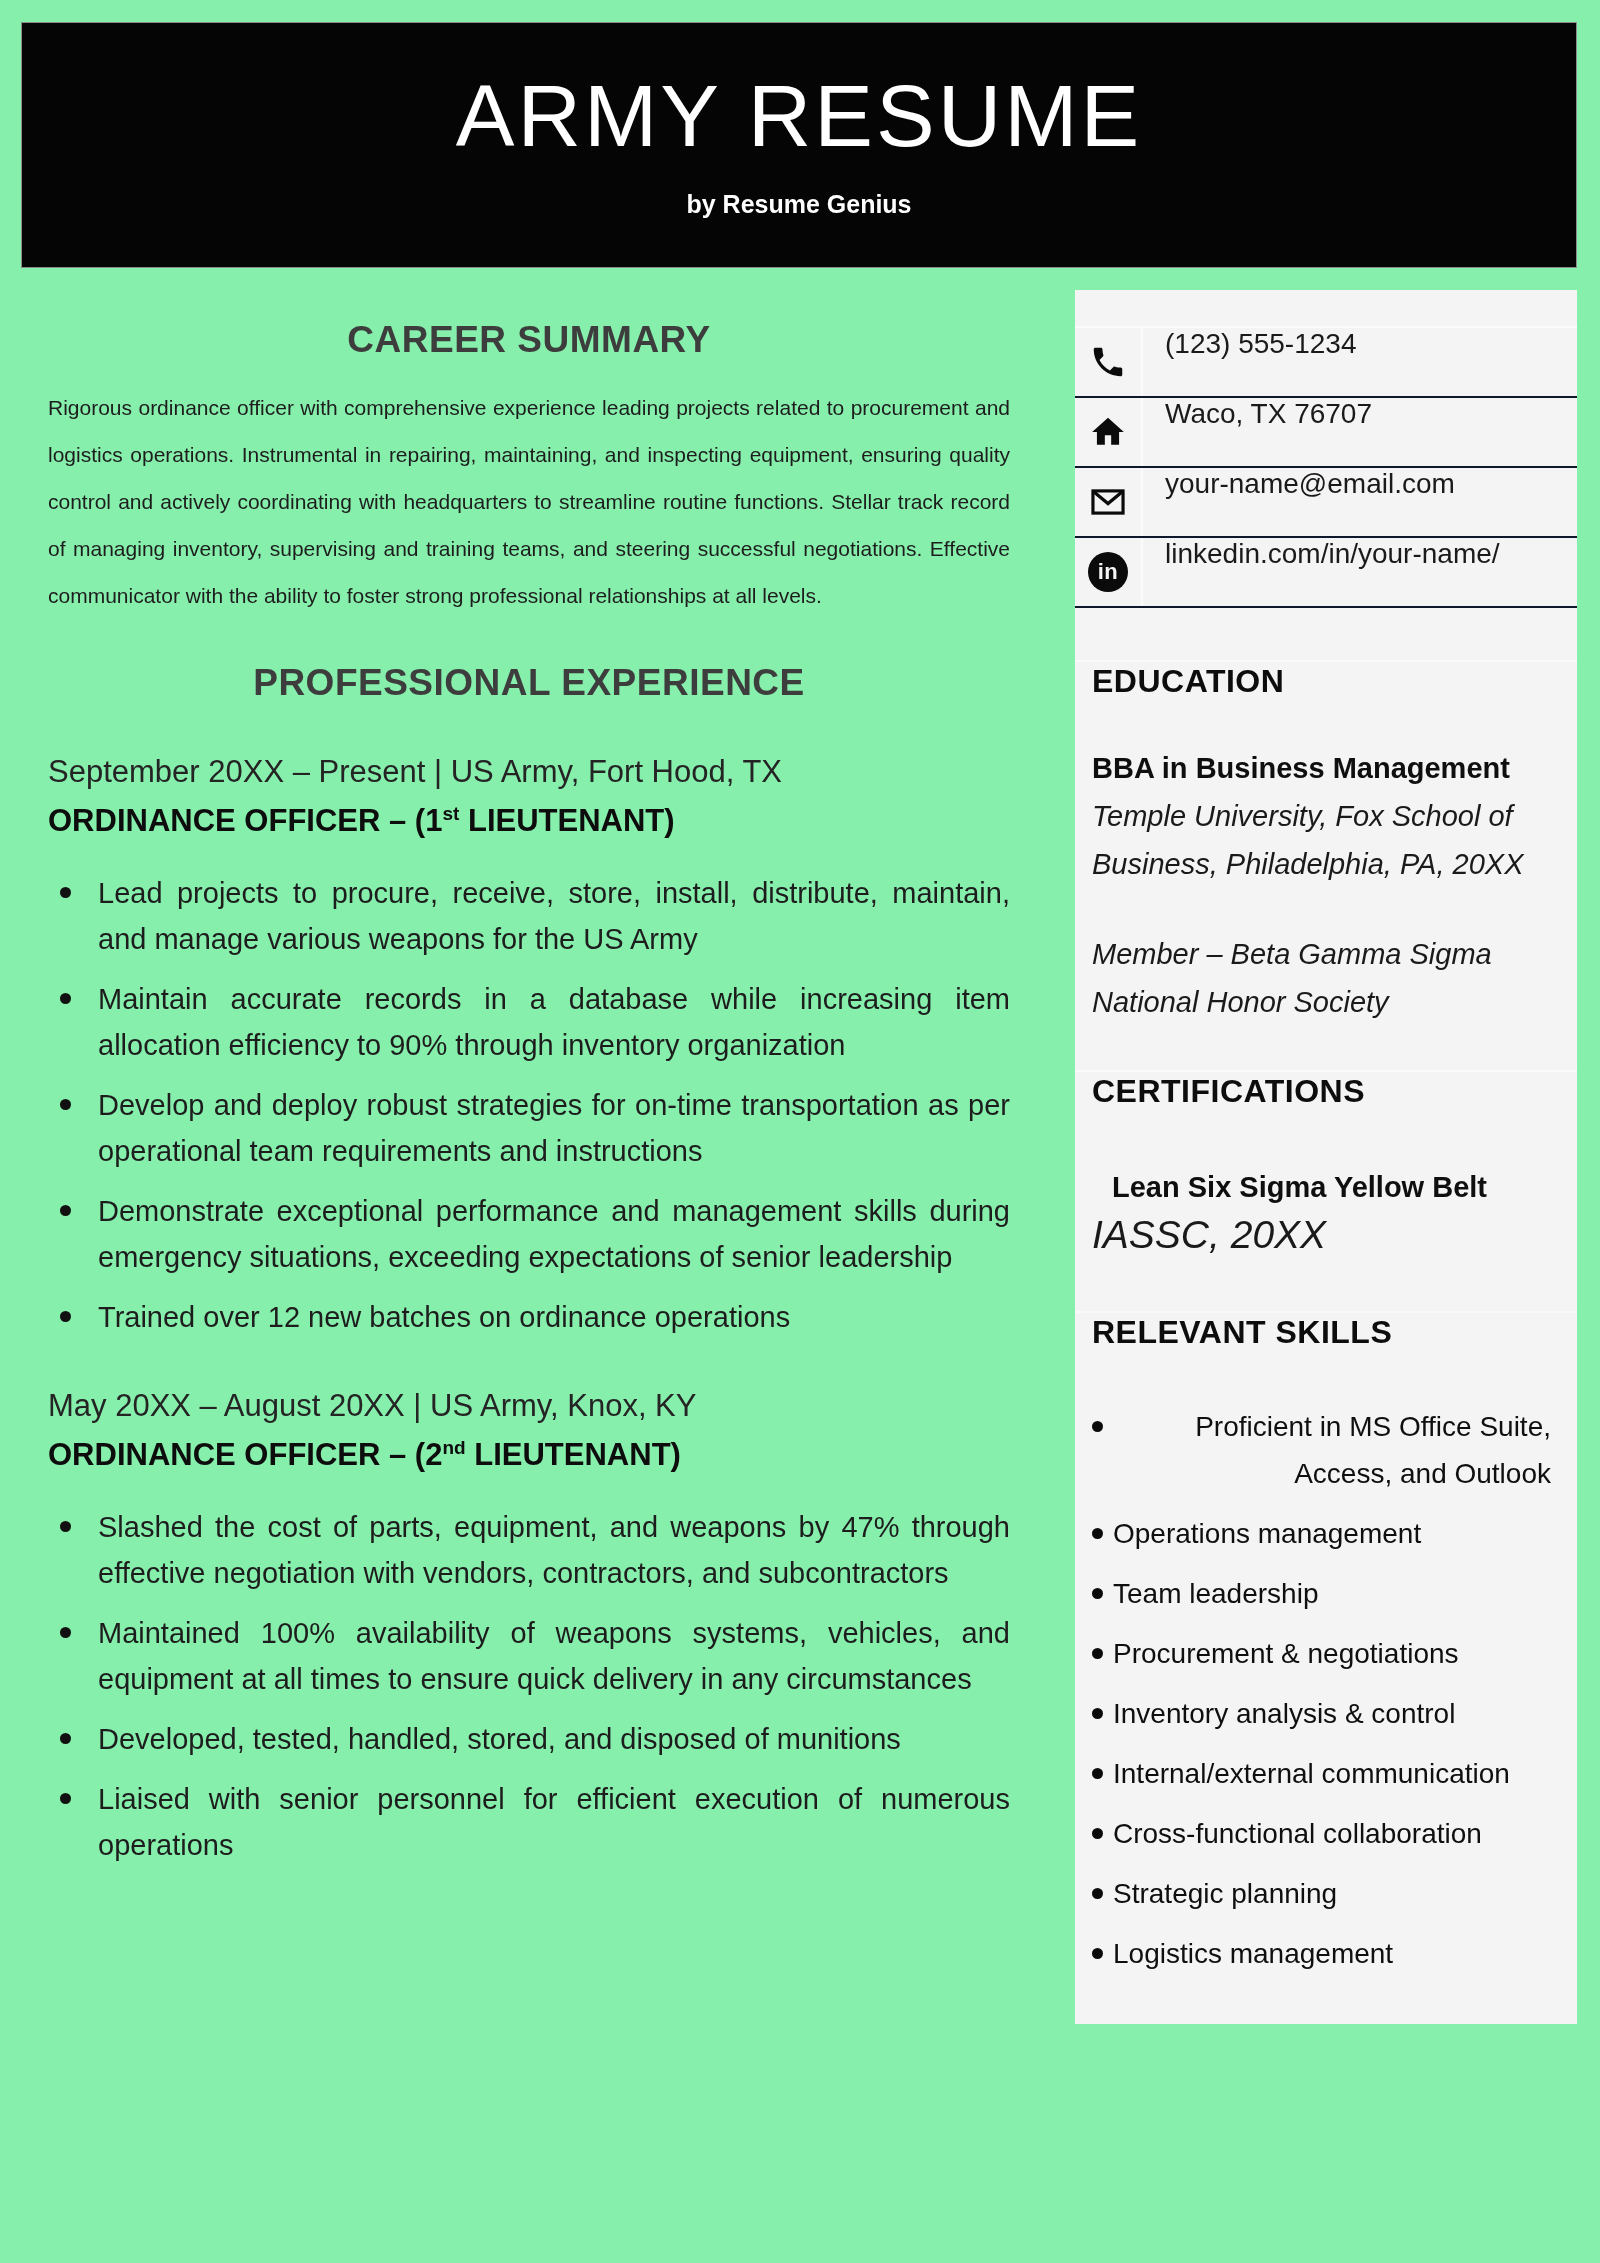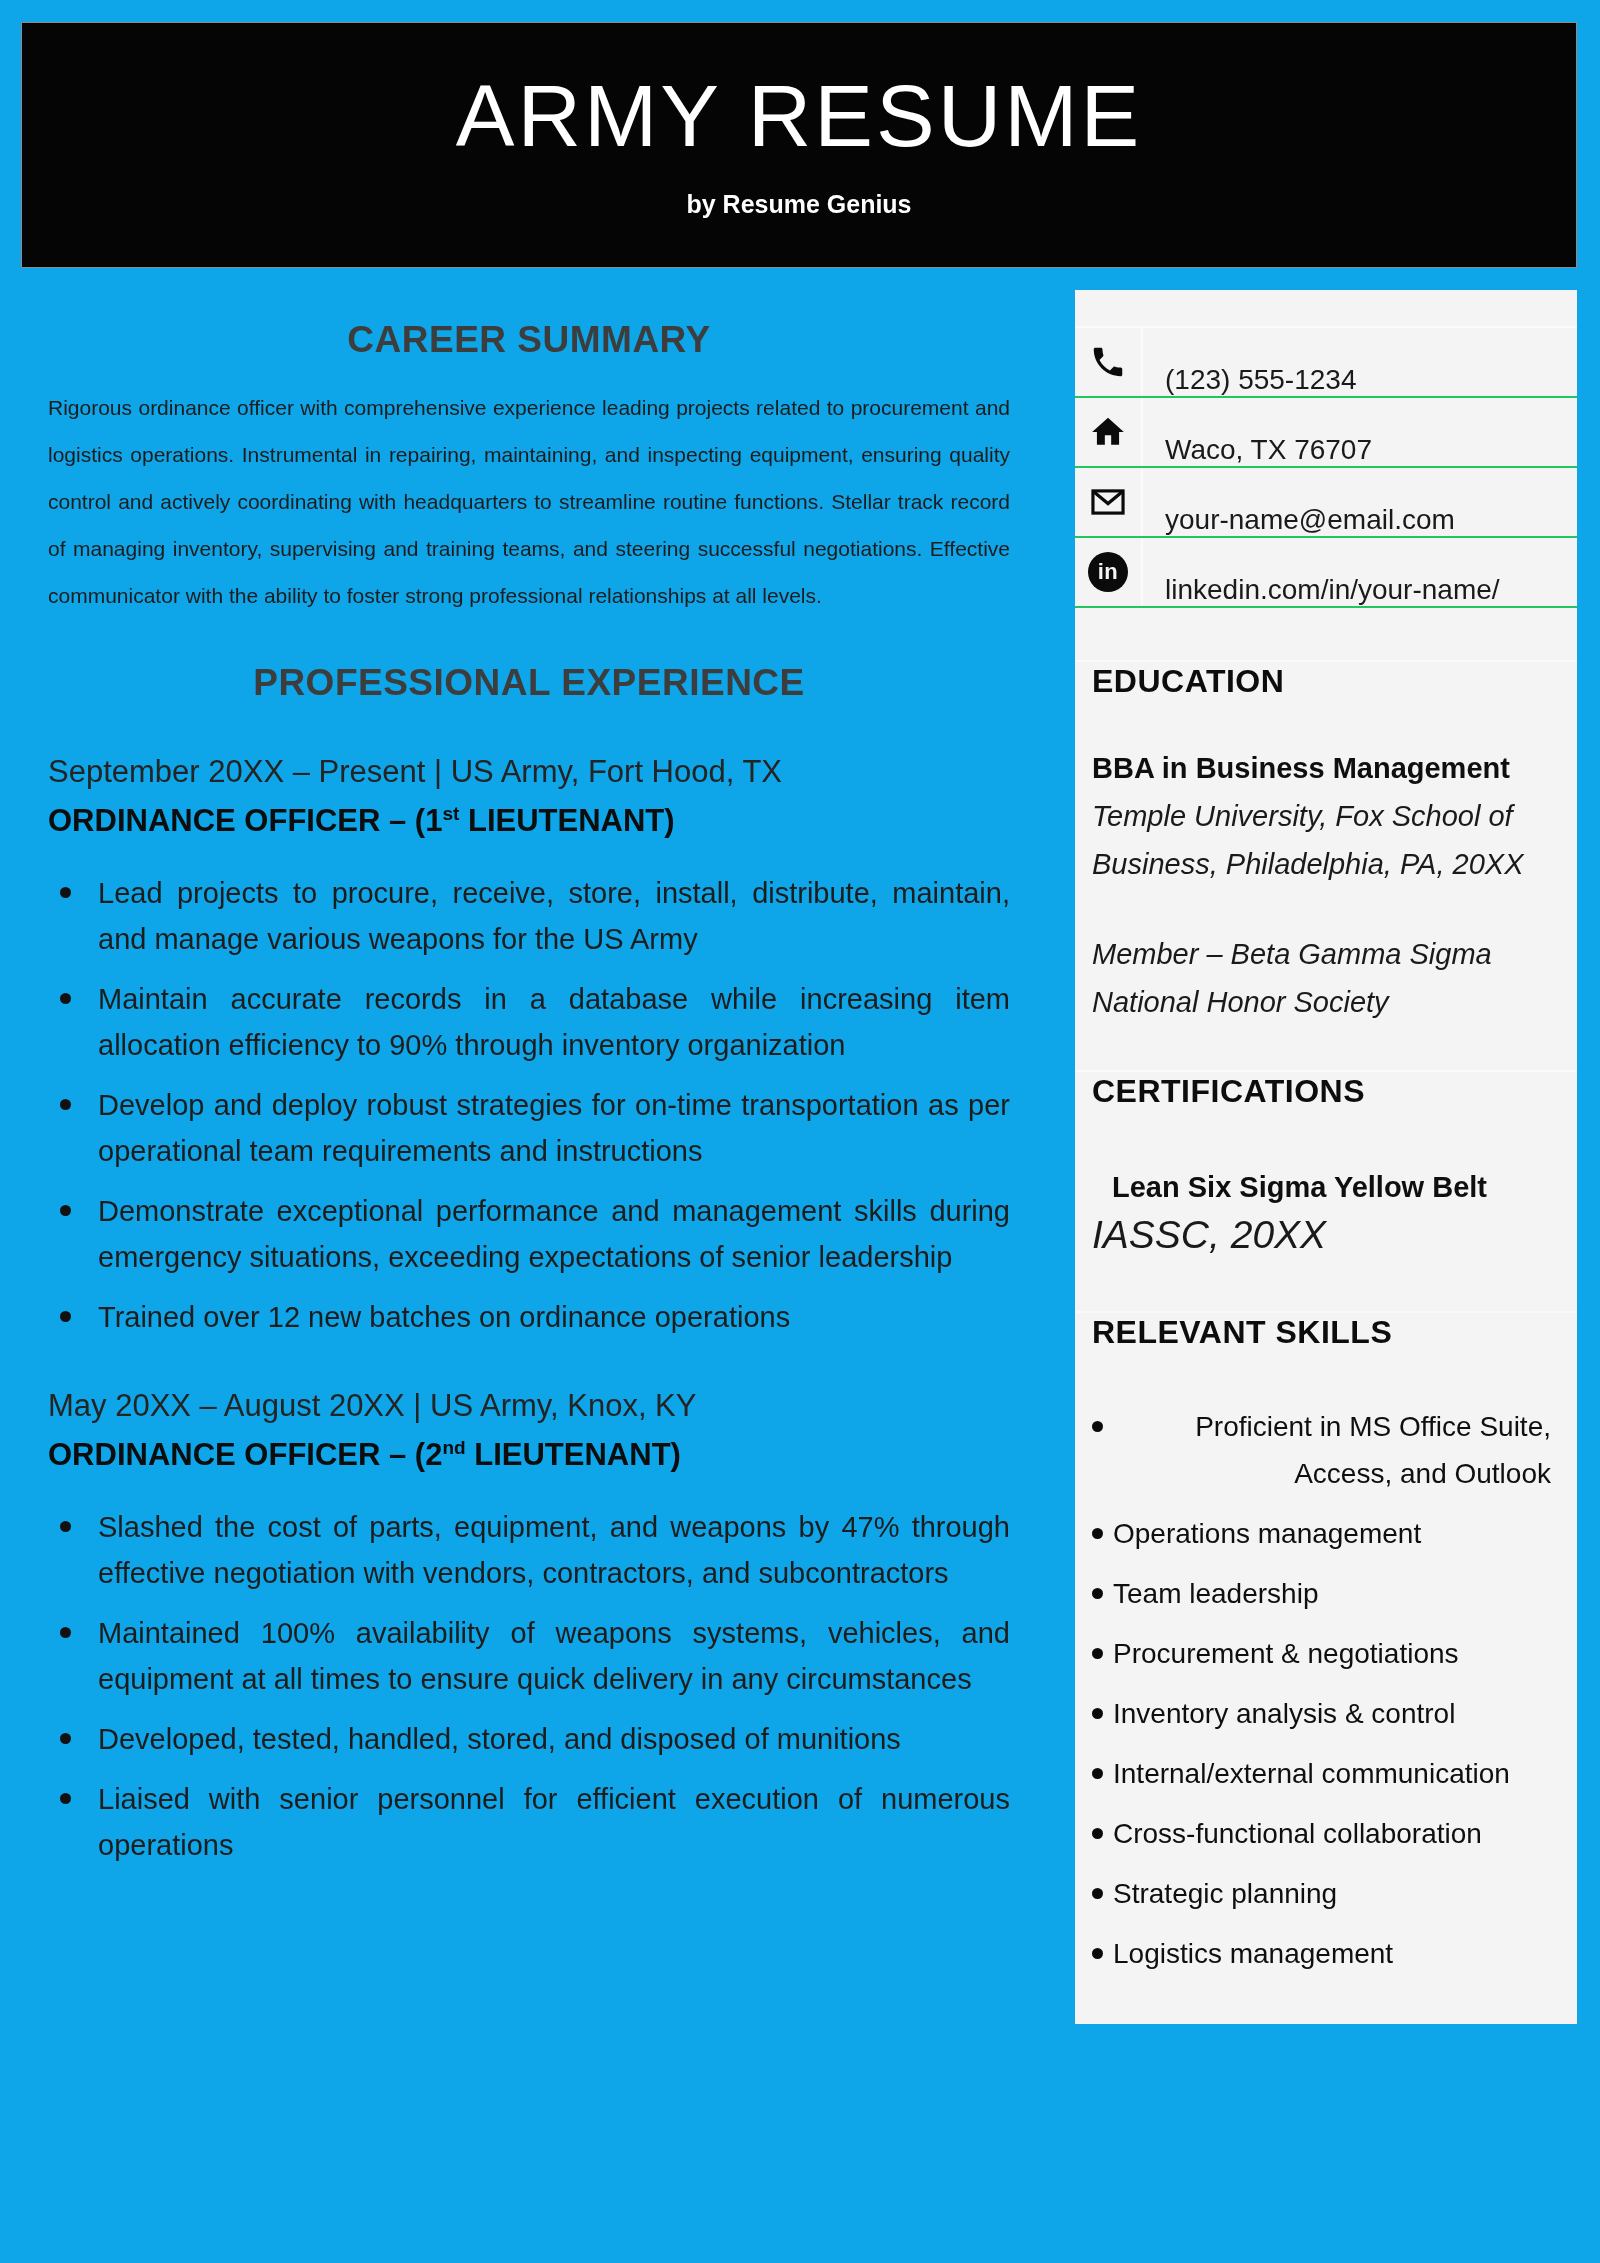--- a/index.html
+++ b/index.html
@@ -1,19 +1,19 @@
 <!DOCTYPE html>
 <html><head>
 <meta charset="utf-8">
 <style>
   * { margin:0; padding:0; box-sizing:border-box; }
   html,body { background:#ffffff; }
   body { font-family:"Liberation Sans", sans-serif; }
   .page{
-    position:relative; width:1600px; height:2263px; background:#0ea5e9;
+    position:relative; width:1600px; height:2263px; background:#86efac;
     overflow:hidden; color:#1d1d1d;
   }
 
   
   .header{
     position:absolute; left:21px; top:22px; width:1556px; height:246px;
     background:#050505; border:1px solid #8c8c8c;
     display:flex; flex-direction:column; align-items:center; justify-content:center;
   }
   .header-title{
@@ -53,21 +53,21 @@
     border-radius:50%; background:#111111;
   }
 
   
   .sidebar{
     position:absolute; left:1075px; top:290px; width:502px;
     background:#f4f4f4; padding:36px 0 34px 0;
   }
   .contact-table{ border-top:2px solid #fbfbfb; }
   .contact-row{
-    display:flex; align-items:flex-end; height:70px; border-bottom:2px solid #22c55e;
+    display:flex; align-items:flex-start; height:70px; border-bottom:2px solid #0f172a;
   }
   .icon-cell{
     width:68px; flex:none; height:100%; display:flex; align-items:center; justify-content:center;
     border-right:2px solid #fbfbfb;
   }
   .icon-cell svg{ width:38px; height:38px; }
   .linkedin-circle{
     width:40px; height:40px; border-radius:50%; background:#0b0b0b; color:#f4f4f4;
     display:flex; align-items:center; justify-content:center;
     font-size:22px; font-weight:700; letter-spacing:0.5px;

